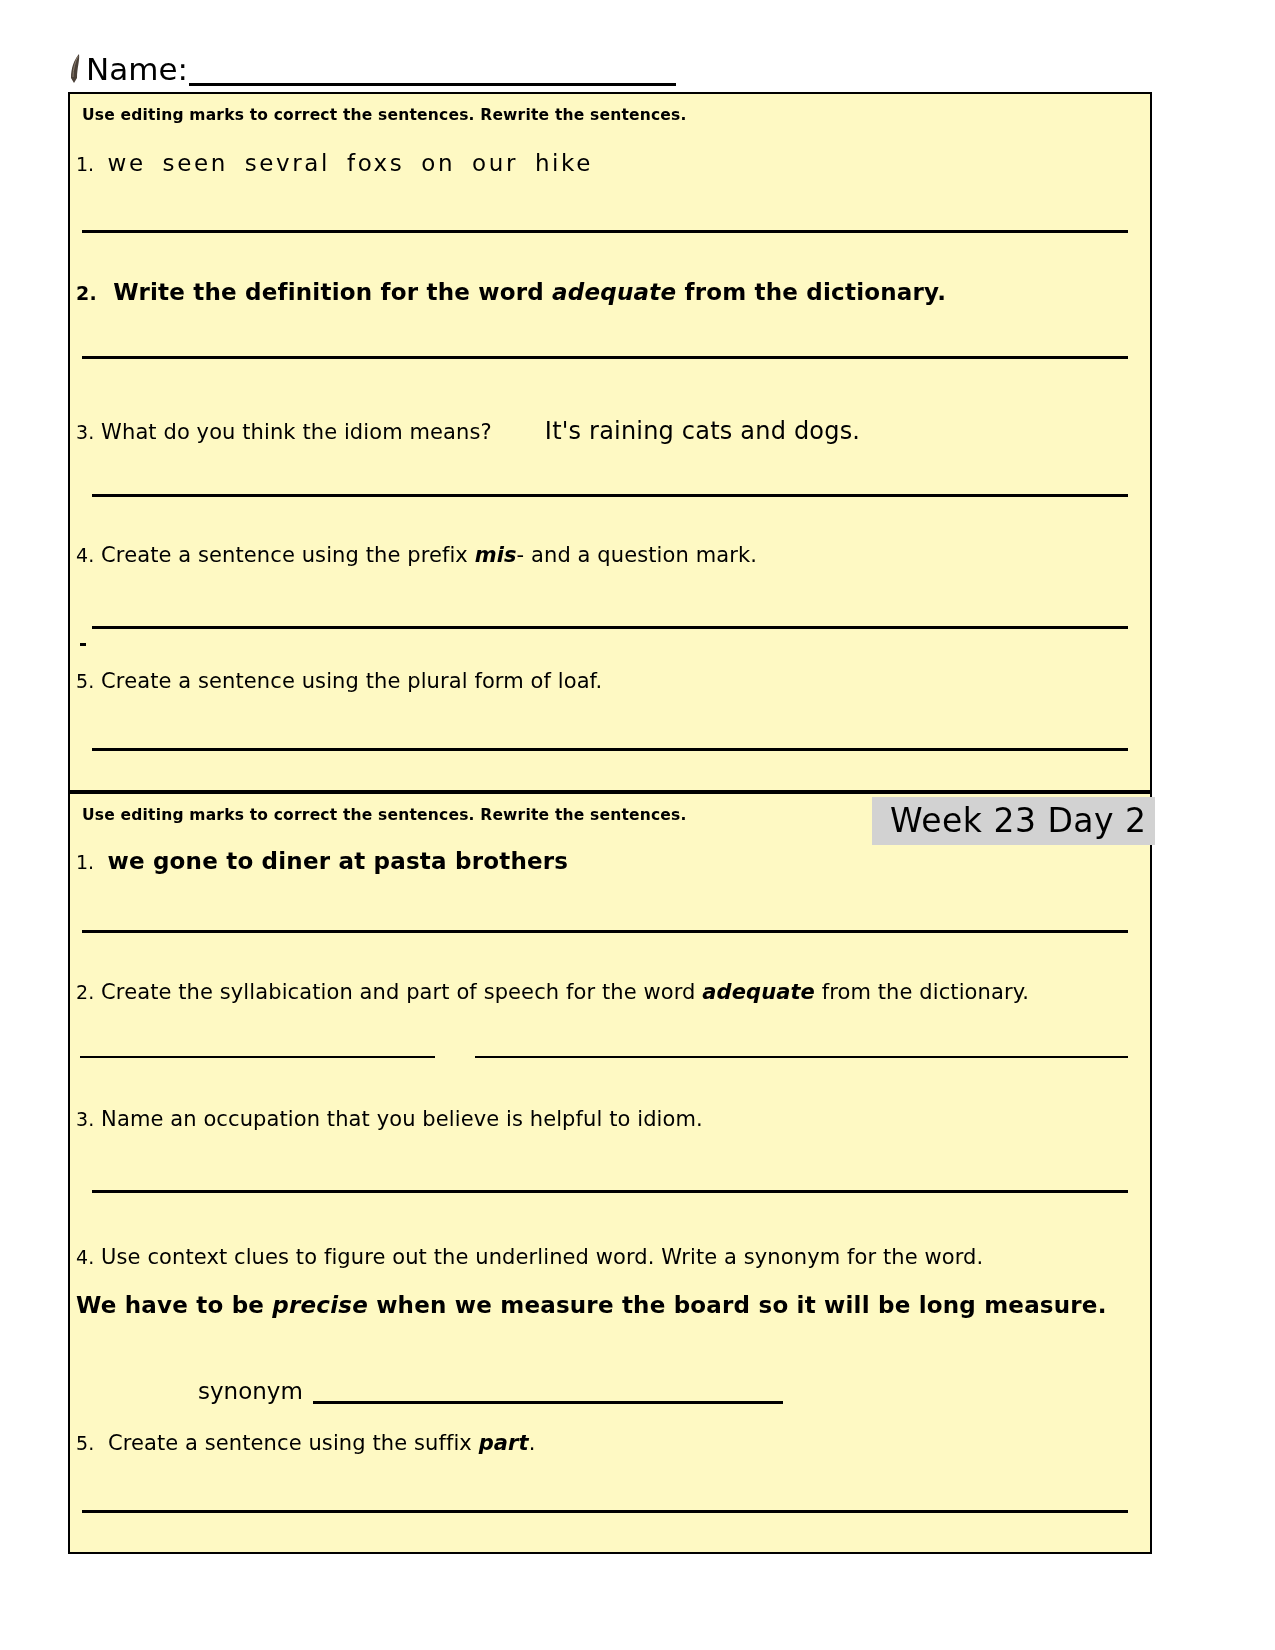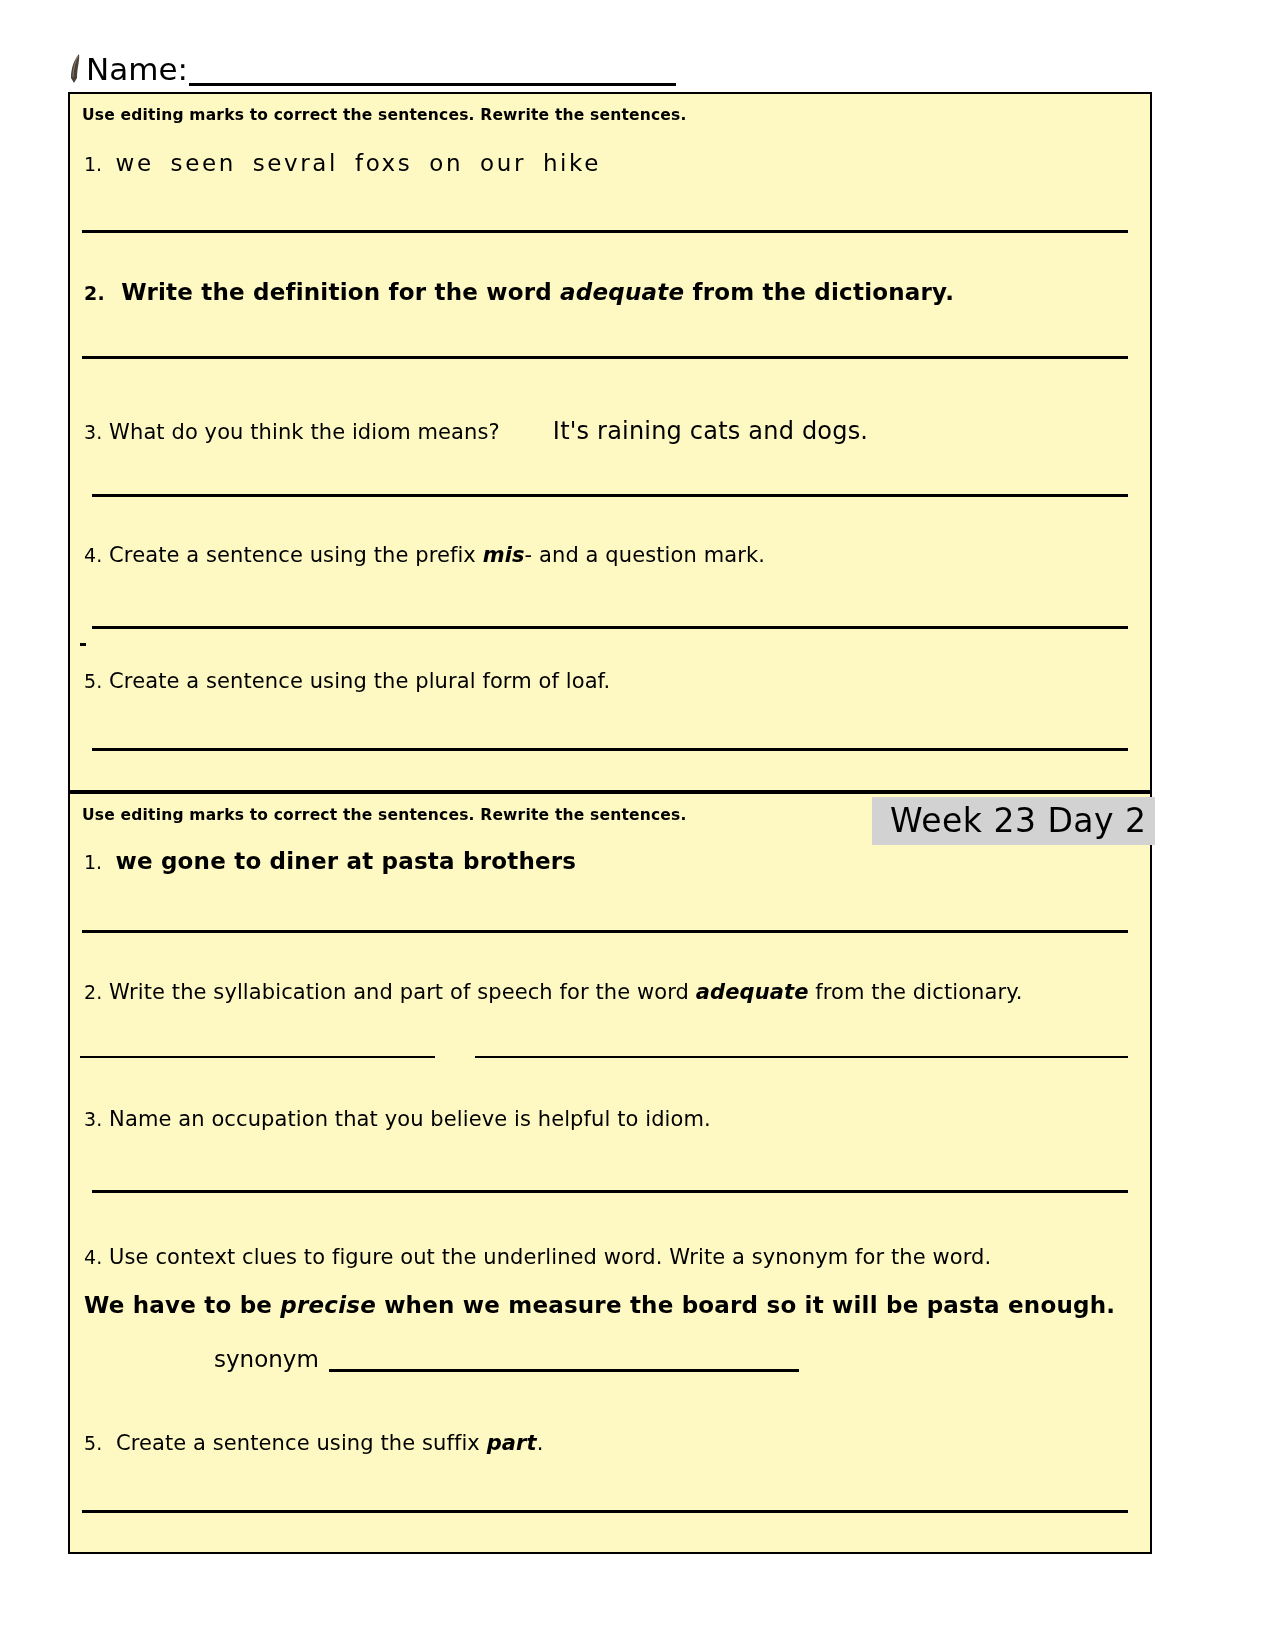--- a/index.html
+++ b/index.html
@@ -96,21 +96,21 @@
   }
   #badge-day1 { left: 872px; top: 98px;  width: 283px; }
   #badge-day2 { left: 872px; top: 797px; width: 283px; }
 
   
   .q {
     position: absolute;
     left: 0;
     width: 100%;
     box-sizing: border-box;
-    padding: 0 14px 0 14px;
+    padding: 0 14px 0 6px;
   }
   .q-text {
     font-family: "DejaVu Sans", sans-serif;
     font-size: 21px;
     line-height: 26px;
     white-space: nowrap;
   }
   .q-num {
     display: inline-block;
     font-size: 19px;
@@ -226,38 +226,38 @@
   <div class="section" id="section-day2">
 
     <div class="instruction">Use editing marks to correct the sentences.   Rewrite the sentences.</div>
 
     <div class="q" style="top:54px;">
       <span class="q-text"><span class="q-num">1.</span>&nbsp;&nbsp;<span class="style-heavy">we gone to diner at pasta brothers</span></span>
     </div>
     <div class="rule" style="left:12px; top:136px; width:1046px;"></div>
 
     <div class="q" style="top:185px;">
-      <span class="q-text style-plain"><span class="q-num">2.</span>&nbsp;<span>Write the syllabication and part of speech for the word </span><i class="inline-bi">adequate</i><span> from the dictionary.</span></span>
+      <span class="q-text style-plain"><span class="q-num">2.</span>&nbsp;<span>Create the syllabication and part of speech for the word </span><i class="inline-bi">adequate</i><span> from the dictionary.</span></span>
     </div>
     <div class="rule thin" style="left:10px; top:262px; width:355px;"></div>
     <div class="rule thin" style="left:405px; top:262px; width:653px;"></div>
 
     <div class="q" style="top:312px;">
       <span class="q-text style-plain"><span class="q-num">3.</span>&nbsp;<span>Name an occupation that you believe is helpful to idiom.</span></span>
     </div>
     <div class="rule" style="left:22px; top:396px; width:1036px;"></div>
 
     <div class="q" style="top:450px;">
       <span class="q-text style-plain"><span class="q-num">4.</span>&nbsp;<span>Use context clues to figure out the underlined word.  Write a synonym for the word.</span></span>
     </div>
     <div class="q" style="top:498px;">
-      <span class="q-text style-heavy"><span>We have to be </span><b class="inline-b">precise</b><span> when we measure the board so it will be pasta enough.</span></span>
-    </div>
-
-    <div class="synonym-row" style="left:128px; top:552px;margin-left:16px;">
+      <span class="q-text style-heavy"><span>We have to be </span><b class="inline-b">precise</b><span> when we measure the board so it will be long measure.</span></span>
+    </div>
+
+    <div class="synonym-row" style="left:128px; top:584px;">
       <span class="synonym-label">synonym</span>
       <span class="synonym-blank"></span>
     </div>
 
     <div class="q" style="top:636px;">
       <span class="q-text style-plain"><span class="q-num">5.</span>&nbsp;&nbsp;<span>Create a sentence using the suffix </span><b class="inline-b">part</b><span>.</span></span>
     </div>
     <div class="rule" style="left:12px; top:716px; width:1046px;"></div>
   </div>
 

